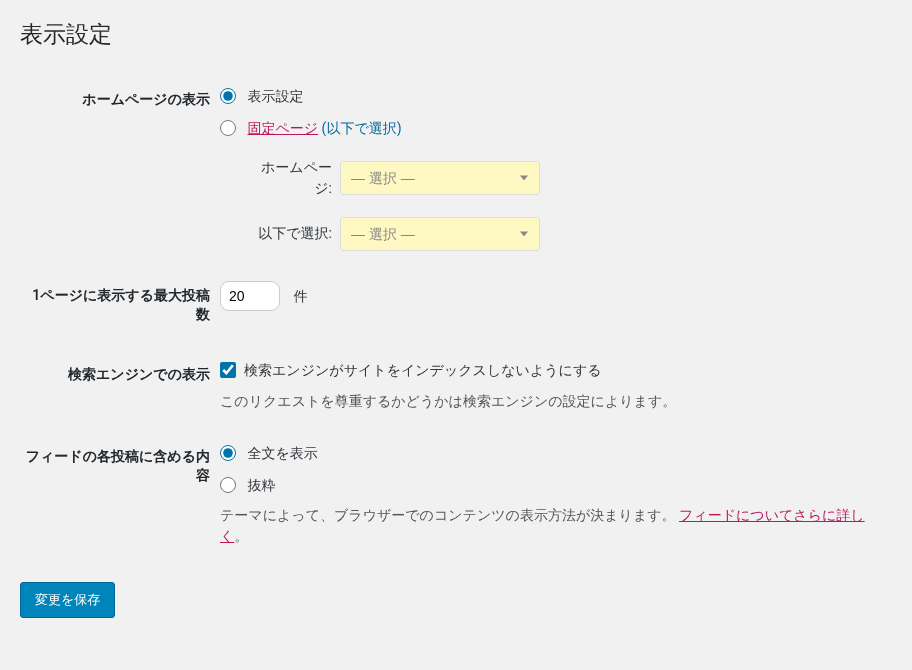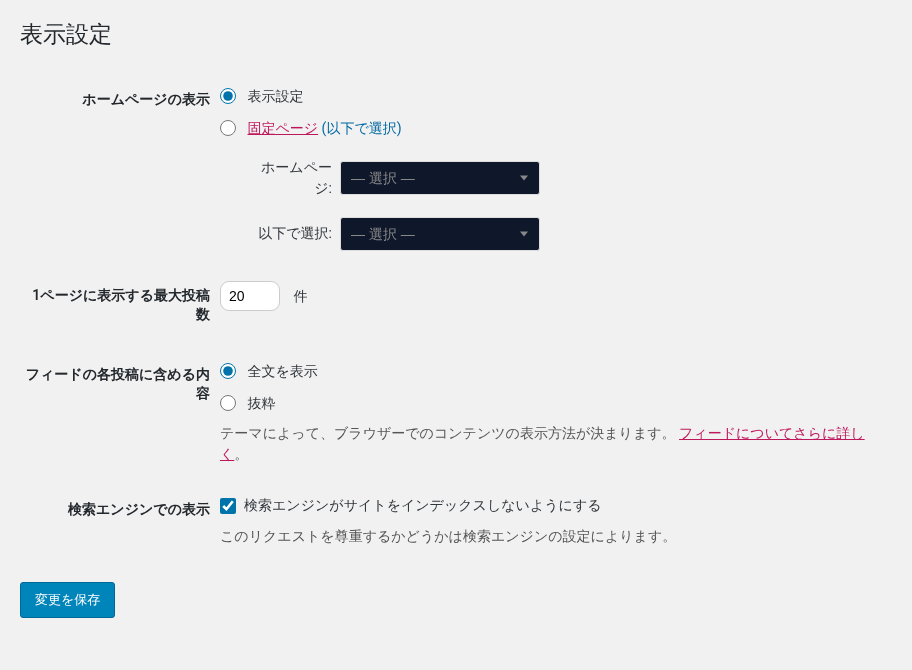--- a/index.html
+++ b/index.html
@@ -84,21 +84,21 @@
       display: inline-block;
     }
     select {
       appearance: none;
       -webkit-appearance: none;
       width: 200px;
       height: 34px;
       padding: 4px 28px 4px 10px;
       font-size: 14px;
       color: #888;
-      background: #0f172a;
+      background: #fef9c3;
       border: 1px solid #ddd;
       border-radius: 3px;
       cursor: pointer;
     }
     .select-wrapper::after {
       content: "";
       position: absolute;
       right: 12px;
       top: 50%;
       transform: translateY(-50%);
@@ -186,47 +186,47 @@
   <tr>
     <th>1ページに表示する最大投稿数</th>
     <td>
       <input type="number" value="20" style="">
       <span class="unit">件</span>
     </td>
   </tr>
 
 
   <tr>
-    <th>フィードの各投稿に含める内容</th>
-    <td>
-      <div class="radio-group">
-        <label>
-          <input type="radio" name="rss_use_excerpt" checked="" style="">
-          <span class="radio-text">全文を表示</span>
-        </label>
-        <label>
-          <input type="radio" name="rss_use_excerpt" style="">
-          <span class="radio-text">抜粋</span>
-        </label>
-      </div>
-      <p class="description">
-        <span>テーマによって、ブラウザーでのコンテンツの表示方法が決まります。 </span><a class="link">フィードについてさらに詳しく</a><span>。</span>
-      </p>
-    </td>
-  </tr>
-
-  <tr>
     <th>検索エンジンでの表示</th>
     <td>
       <label class="checkbox-row">
         <input type="checkbox" checked="" style="">
         <span>検索エンジンがサイトをインデックスしないようにする</span>
       </label>
       <p class="description">このリクエストを尊重するかどうかは検索エンジンの設定によります。</p>
     </td>
   </tr>
+
+  <tr>
+    <th>フィードの各投稿に含める内容</th>
+    <td>
+      <div class="radio-group">
+        <label>
+          <input type="radio" name="rss_use_excerpt" checked="" style="">
+          <span class="radio-text">全文を表示</span>
+        </label>
+        <label>
+          <input type="radio" name="rss_use_excerpt" style="">
+          <span class="radio-text">抜粋</span>
+        </label>
+      </div>
+      <p class="description">
+        <span>テーマによって、ブラウザーでのコンテンツの表示方法が決まります。 </span><a class="link">フィードについてさらに詳しく</a><span>。</span>
+      </p>
+    </td>
+  </tr>
 </tbody>
   </table>
 
 <button class="submit-button">変更を保存</button>
 
 
 
 
 </body></html>

